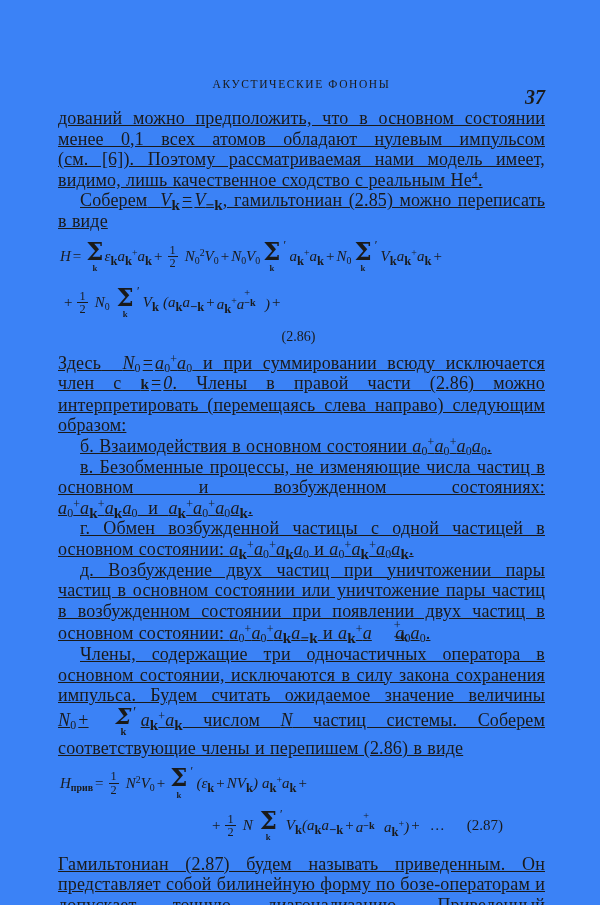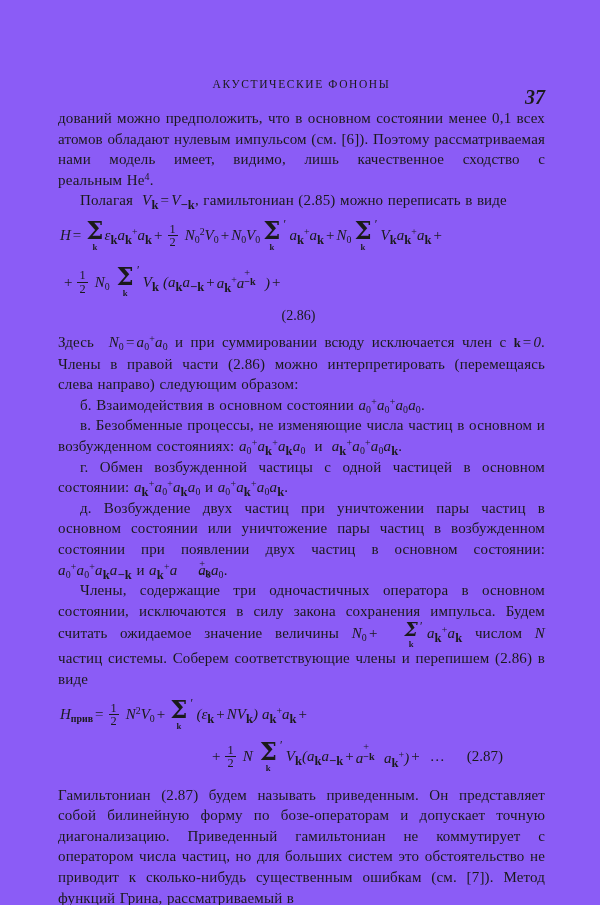--- a/index.html
+++ b/index.html
@@ -11,21 +11,21 @@
     width: 600px;
     height: 905px;
     overflow: hidden;
     font-family: "Liberation Serif", "DejaVu Serif", serif;
     color: #1a1a1a;
   }
   .page {
     position: relative;
     width: 600px;
     height: 905px;
-    background: #8b5cf6;
+    background: #3b82f6;
     box-sizing: border-box;
   }
   .content {
     position: absolute;
     left: 58px;
     top: 78px;
     width: 487px;
   }
 
   
@@ -51,28 +51,29 @@
     top: 8px;
     font-size: 20px;
     font-weight: bold;
     font-style: italic;
     font-family: "Liberation Serif", serif;
   }
 
   
   p.para {
     margin: 0;
-    font-size: 15px;
+    font-size: 18px;
     line-height: 20.6px;
     text-align: justify;
     text-justify: inter-word;
     letter-spacing: 0.15px;
     word-spacing: 0.6px;
     -webkit-hyphens: none;
     hyphens: none;
+    text-decoration: underline;
   }
   p.indent { text-indent: 22px; }
   p.tight { margin-top: 8px; }
 
   
   .m {
     font-family: "Liberation Serif", serif;
     font-style: italic;
     white-space: nowrap;
   }
@@ -186,21 +187,21 @@
 <div class="page">
   <div class="content">
 
     <div class="runhead">
       <span class="runhead-title">АКУСТИЧЕСКИЕ ФОНОНЫ</span>
       <span class="runhead-folio">37</span>
     </div>
 
     <p class="para">дований можно предположить, что в основном состоянии менее 0,1 всех атомов обладают нулевым импульсом (см.&nbsp;[6]). Поэтому рассматриваемая нами модель имеет, видимо, лишь качественное сходство с реальным&nbsp;Не<sup>4</sup>.</p>
 
-    <p class="para indent"><span>Полагая</span>&nbsp;&nbsp;<span class="m"><i>V</i><sub class="bk">k</sub><span class="op">=</span><i>V</i><sub class="bk">−k</sub></span>, гамильтониан (2.85) можно переписать в виде</p>
+    <p class="para indent"><span>Соберем</span>&nbsp;&nbsp;<span class="m"><i>V</i><sub class="bk">k</sub><span class="op">=</span><i>V</i><sub class="bk">−k</sub></span>, гамильтониан (2.85) можно переписать в виде</p>
 
     <div class="eq">
       <div class="eqline l1">
         <span class="m"><i>H</i></span>
           <span class="op">=</span>
         <span class="sum">
           <span class="sig">Σ</span>
             <span class="lim">k</span>
         </span>
         <span class="m">ε<sub class="bk">k</sub><i>a</i><sub class="bk">k</sub><sup>+</sup><i>a</i><sub class="bk">k</sub></span>

